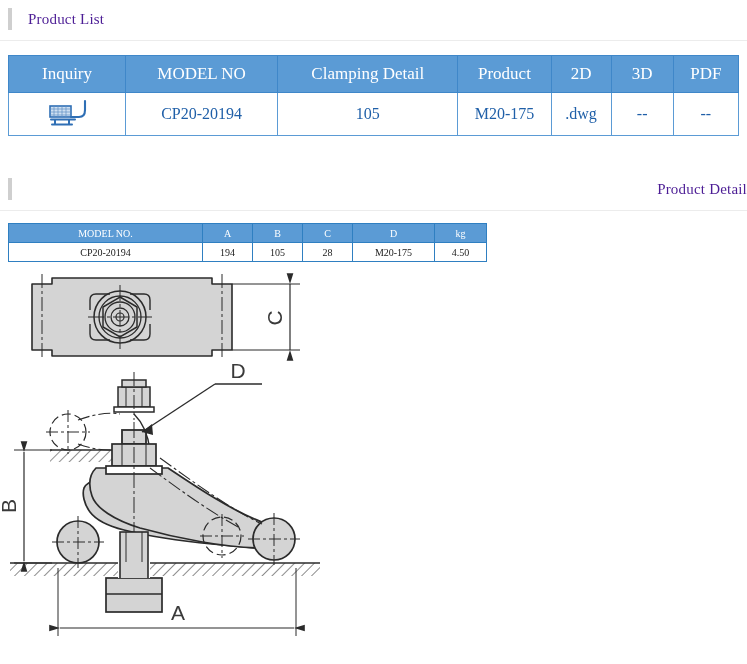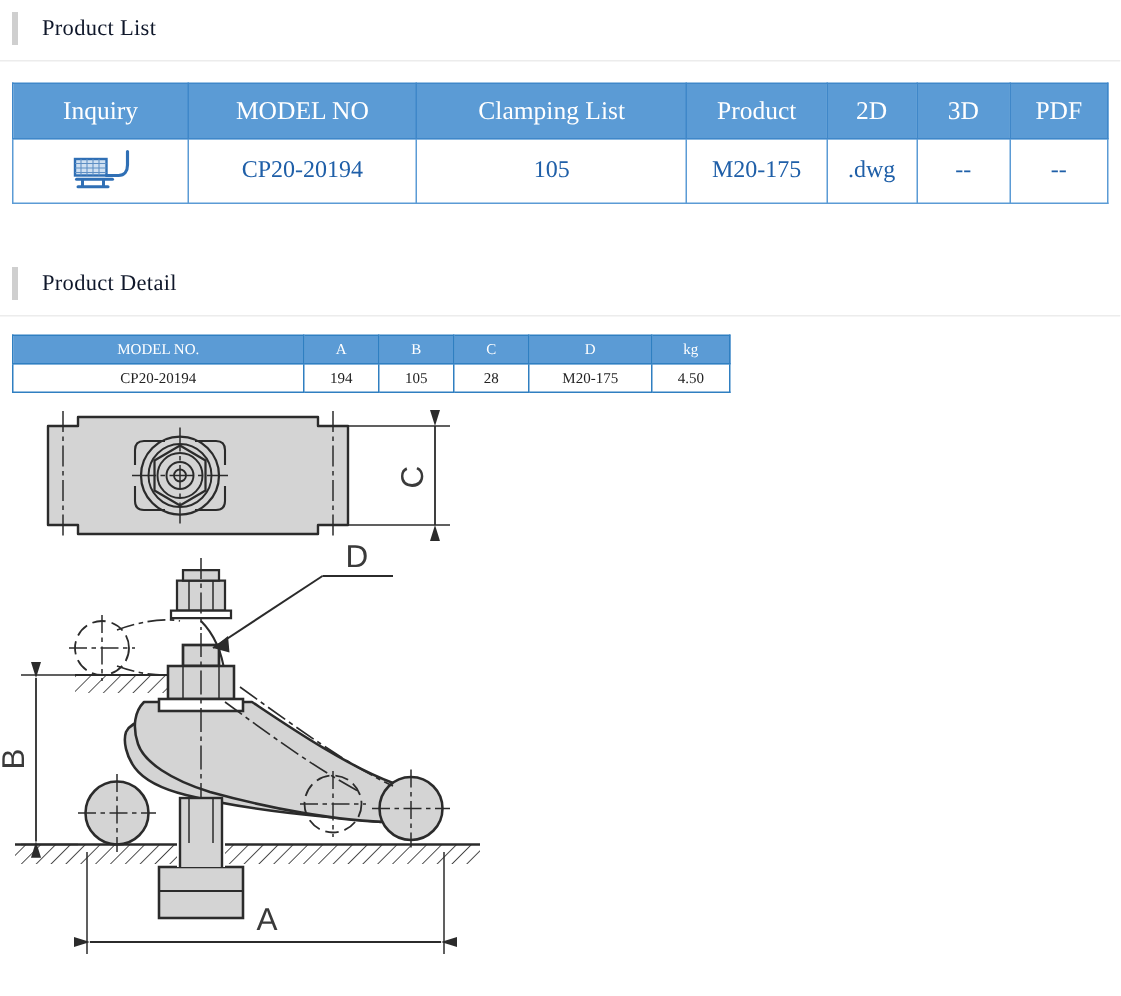--- a/index.html
+++ b/index.html
@@ -32,21 +32,21 @@
   }
   .section-bar {
     width: 4px;
     height: 22px;
     background: #cfcfcf;
     margin-right: 16px;
     flex: 0 0 auto;
   }
   .section-title {
     font-size: 15px;
-    color: #0f172a;
+    color: #4c1d95;
     font-family: "Liberation Serif", "DejaVu Serif", serif;
     letter-spacing: .2px;
   }
   .section-rule {
     height: 1px;
     background: #ececec;
     margin: 2px 0 0 0;
   }
 
   
@@ -151,21 +151,21 @@
           <col style="width:174px">
         <col style="width:90px">
           <col style="width:58px">
           <col style="width:60px">
           <col style="width:63px">
       </colgroup>
       <thead>
         <tr>
           <th>Inquiry</th>
           <th>MODEL NO</th>
-          <th>Clamping List</th>
+          <th>Clamping Detail</th>
           <th>Product</th>
           <th>2D</th>
           <th>3D</th>
           <th>PDF</th>
         </tr>
       </thead>
       <tbody>
         <tr>
           <td class="cart-cell">
             <span class="cart-icon">
@@ -197,21 +197,21 @@
           <td>105</td>
           <td>M20-175</td>
           <td>.dwg</td>
           <td>--</td>
           <td>--</td>
         </tr>
       </tbody>
     </table>
   </div>
 
-  <div class="section-head" style="margin-top:22px;">
+  <div class="section-head" style="margin-top:22px;justify-content:space-between;">
     <div class="section-bar"></div>
     <div class="section-title">Product Detail</div>
   </div>
   <div class="section-rule"></div>
 
   <div class="detail-wrap">
     <table class="detail">
       <colgroup>
         <col style="width:194px">
           <col style="width:50px">

